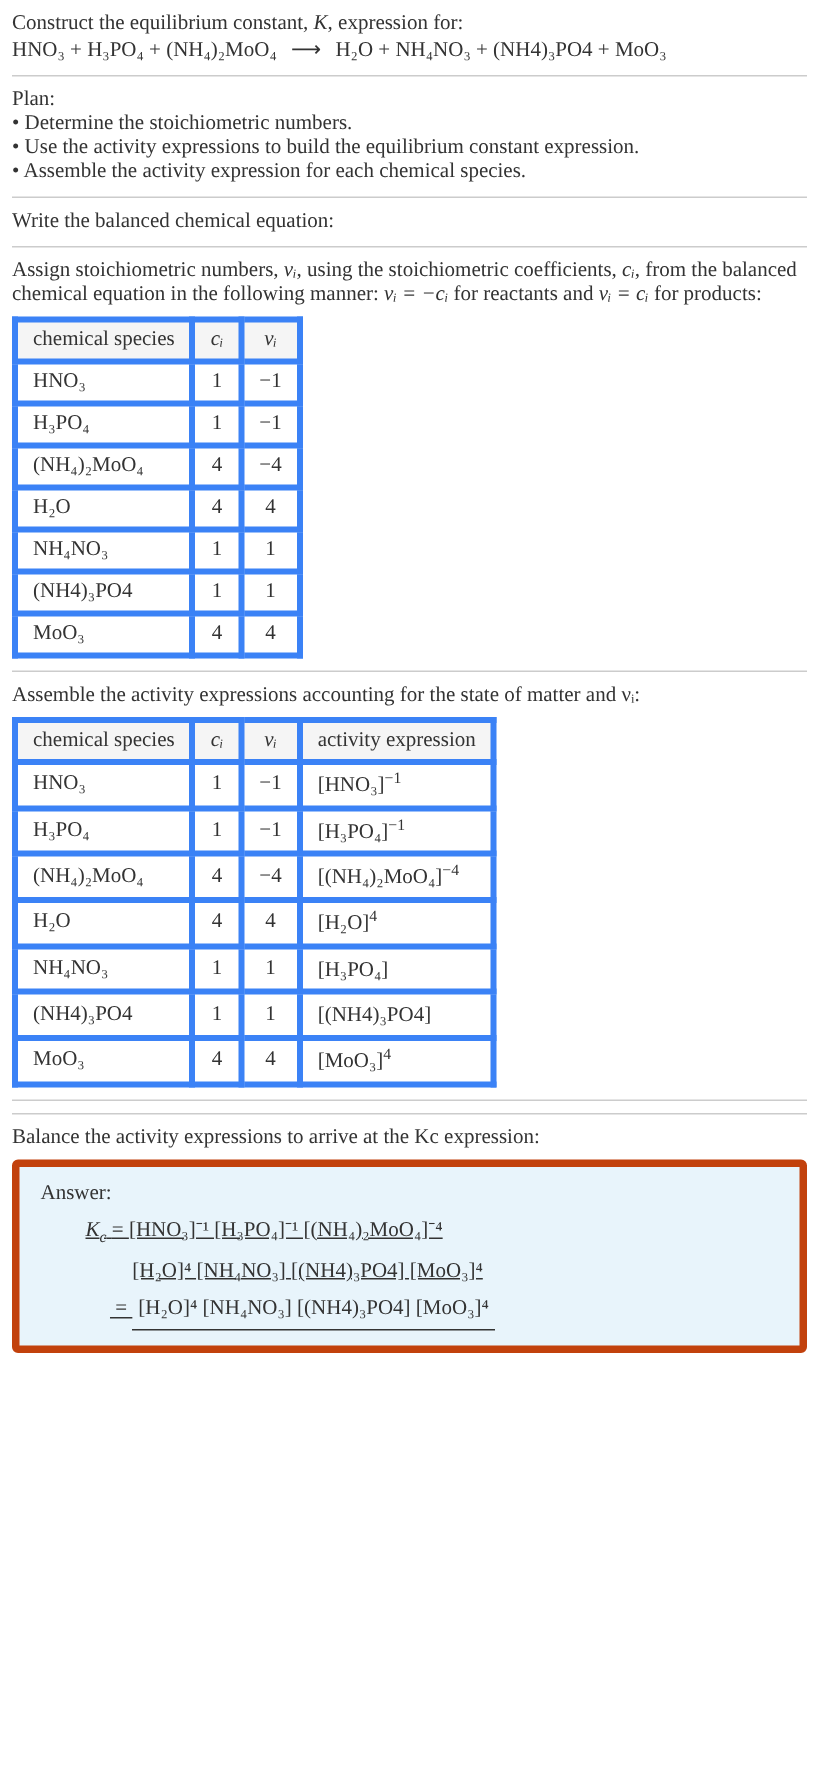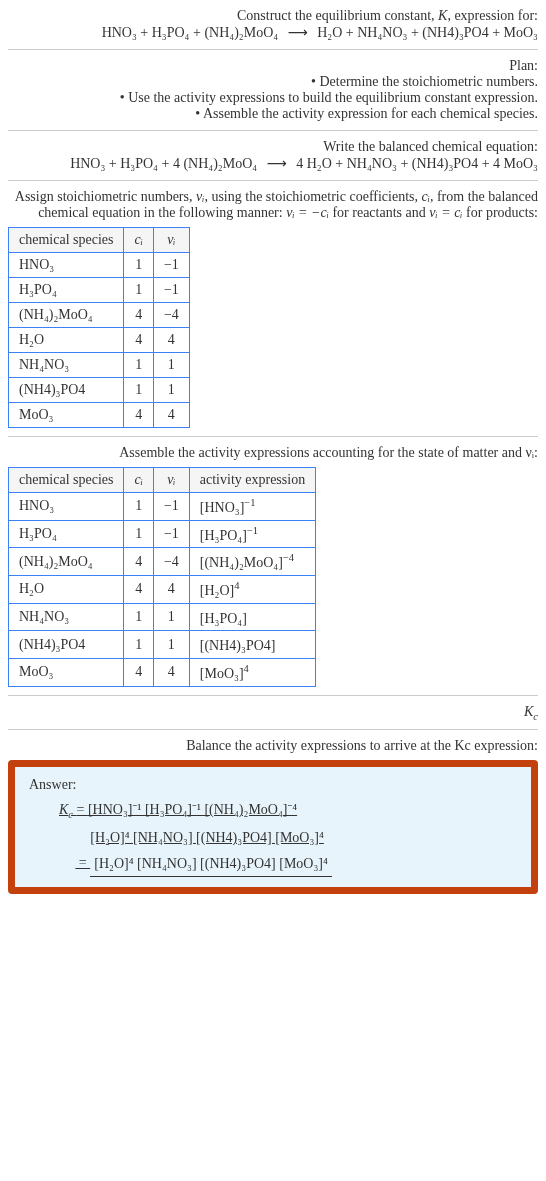--- a/index.html
+++ b/index.html
@@ -6,50 +6,49 @@
       font-family: Georgia, 'Times New Roman', serif;
       font-size: 14px;
       color: #333;
       margin: 0;
       padding: 8px;
       width: 530px;
       background: #fff;
     }
     .section {
       margin-bottom: 4px;
-      text-align: right;
     }
     hr {
       border: none;
       border-top: 1px solid #ccc;
       margin: 8px 0;
     }
     .equation {
       font-family: Georgia, serif;
       white-space: nowrap;
     }
     sub { font-size: 0.75em; vertical-align: sub; }
     sup { font-size: 0.75em; vertical-align: super; }
     table {
       border-collapse: collapse;
       margin: 6px 0;
     }
     th, td {
-      border: 1px solid #3b82f6;
+      border: 4px solid #3b82f6;
       padding: 4px 10px;
       text-align: left;
       font-weight: normal;
     }
     th {
       background: #f5f5f5;
     }
     td.center, th.center { text-align: center; }
     .answer-box {
       background: #e8f4fb;
-      border: 7px solid #c2410c;
+      border: 5px solid #c2410c;
       border-radius: 4px;
       padding: 10px 14px;
       margin-top: 6px;
     }
     .answer-box .label {
       margin-bottom: 4px;
     }
     .mathline {
       padding-left: 30px;
       line-height: 1.8;
@@ -90,25 +89,20 @@
   <div>Plan:</div>
   <div>• <span>Determine the stoichiometric numbers.</span></div>
   <div>• <span>Use the activity expressions to build the equilibrium constant expression.</span></div>
   <div>• <span>Assemble the activity expression for each chemical species.</span></div>
 </div>
 
 <hr>
 
 <div class="section">
   <div>Write the balanced chemical equation:</div>
-  <span class="equation">
-    <span>HNO₃ + H₃PO₄ + 4 (NH₄)₂MoO₄</span>
-    <span class="arrow">⟶</span>
-    <span>4 H₂O + NH₄NO₃ + (NH4)₃PO4 + 4 MoO₃</span>
-  </span>
 </div>
 
 <hr>
 
 <div class="section">
   <span>Assign stoichiometric numbers, </span><span class="italic">νᵢ</span><span>, using the stoichiometric coefficients, </span><span class="italic">cᵢ</span><span>, from the balanced chemical equation in the following manner: </span><span class="italic">νᵢ = −cᵢ</span><span> for reactants and </span><span class="italic">νᵢ = cᵢ</span><span> for products:</span>
 </div>
 
 <table>
   <tbody>
@@ -208,21 +202,20 @@
         <td class="center">4</td>
         <td class="center">4</td>
         <td><span>[MoO₃]</span><sup>4</sup></td>
       </tr>
 </tbody>
   </table>
 
 <hr>
 
 <div class="section">
-  <div class="italic"><span>K</span><sub>c</sub></div>
 </div>
 
 <hr>
 
 <div class="section">
   <span>Balance the activity expressions to arrive at the Kc expression:</span>
 </div>
 
 <div class="answer-box">
   <div class="label">Answer:</div>

